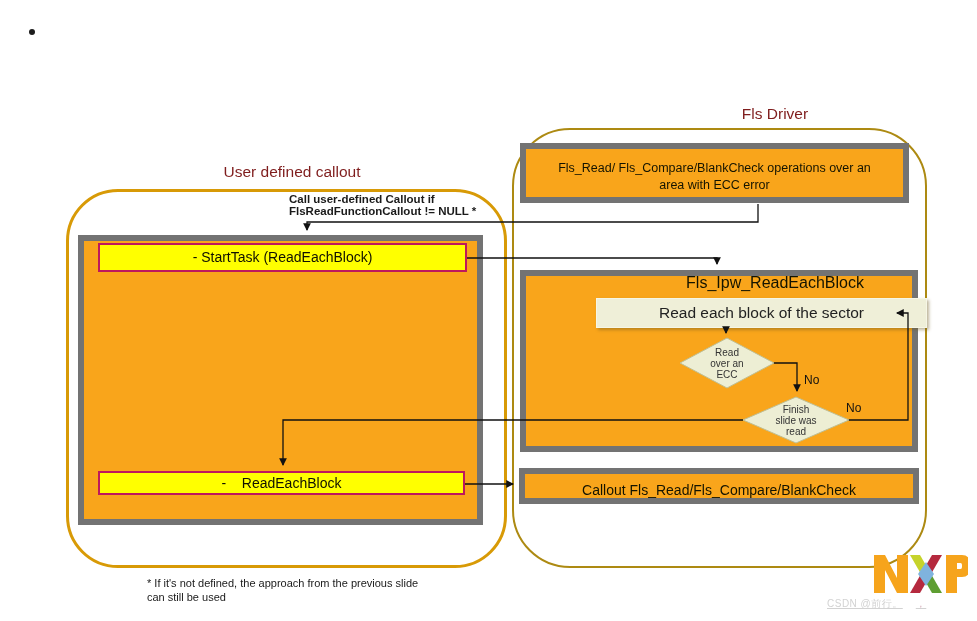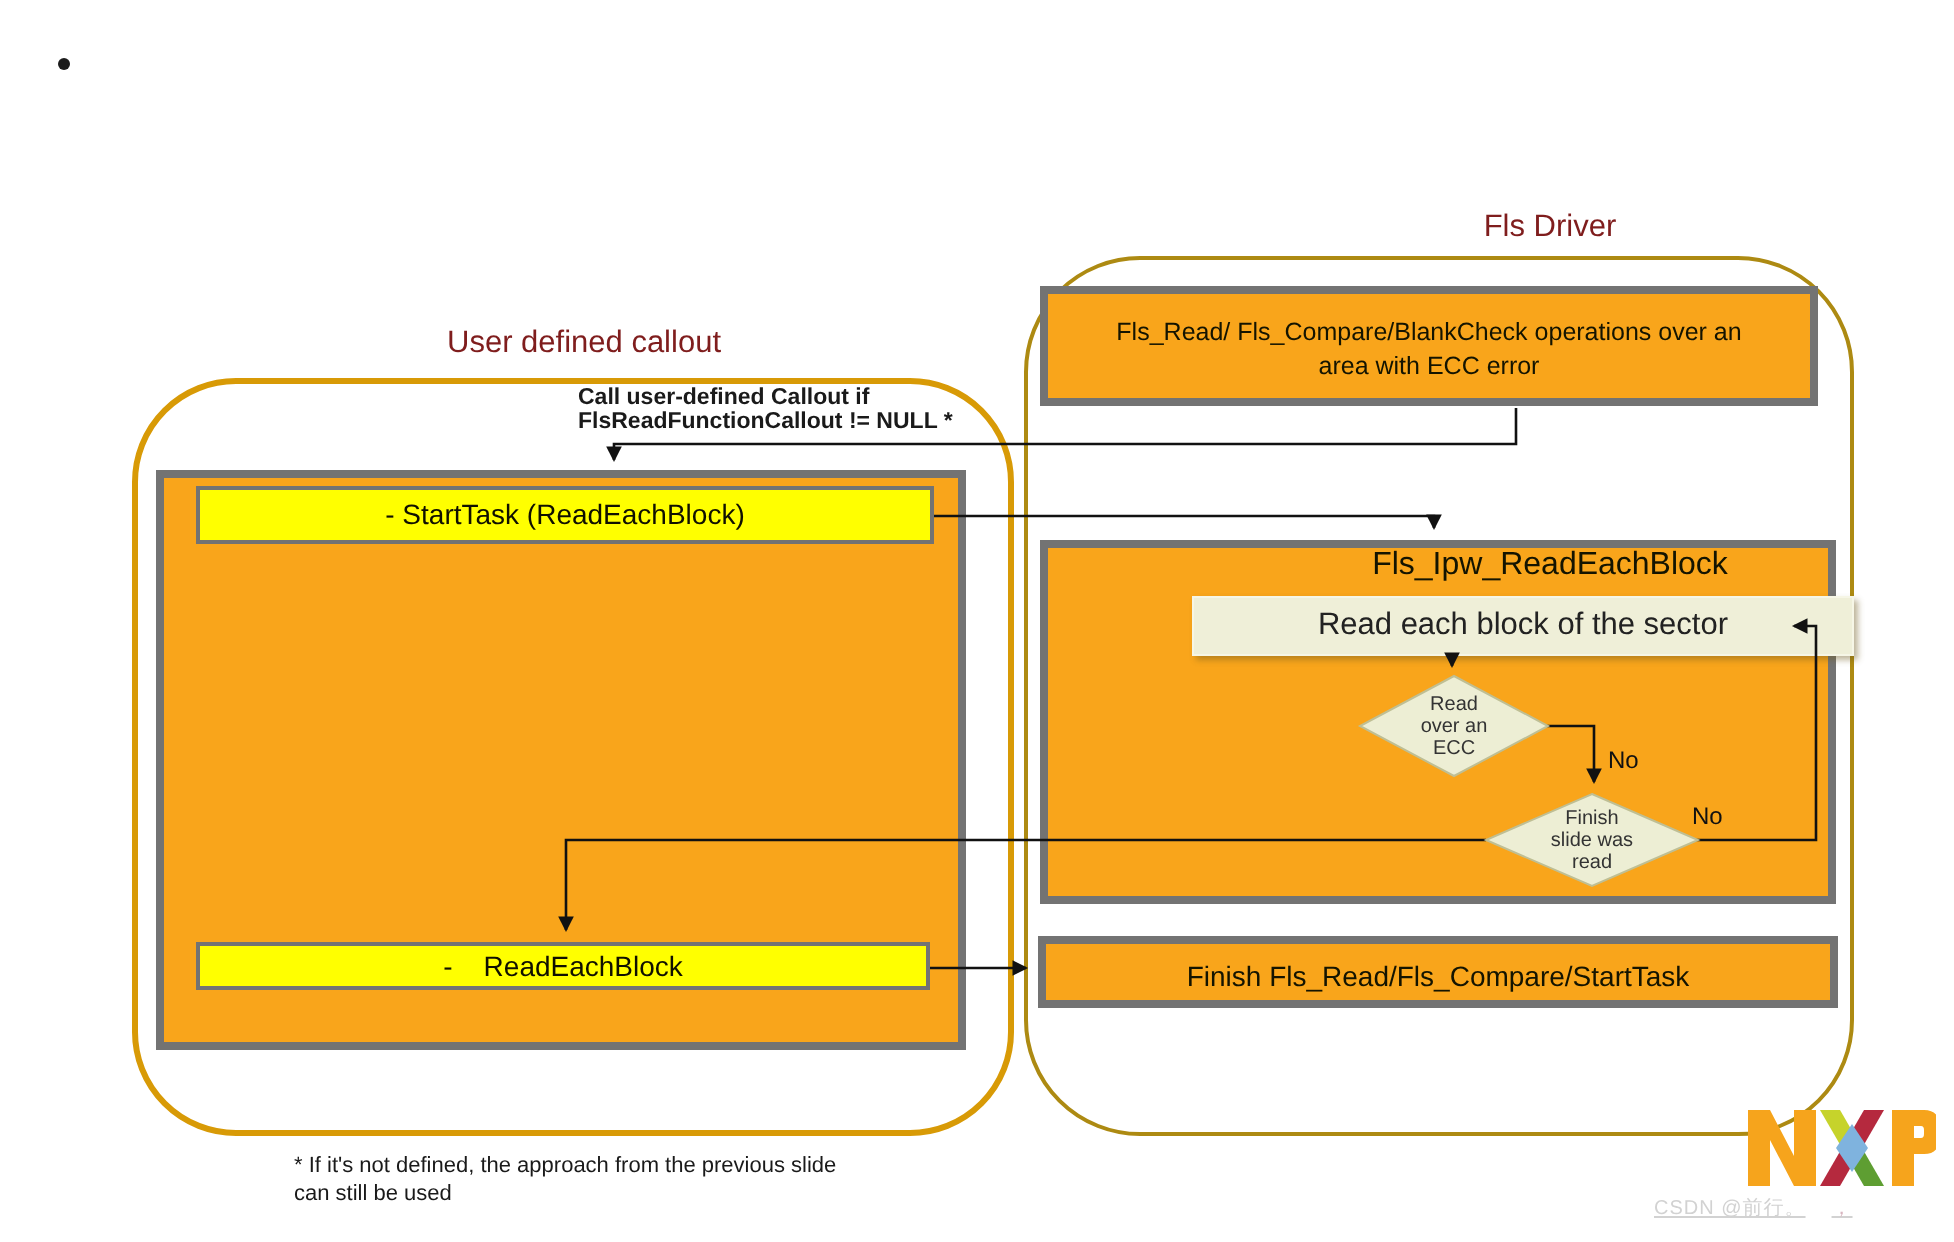--- a/index.html
+++ b/index.html
@@ -17,33 +17,33 @@
   .hdr { position:absolute; font-size:15.5px; color:#7f1d1d; text-align:center; }
   .hdr-fls-driver { left:700px; top:105px; width:150px; }
   .hdr-user-callout { left:198px; top:163px; width:188px; }
 
   
   .container { position:absolute; border-radius:52px; background:transparent; z-index:1; }
   .container-left  { left:66px;  top:189px; width:441px; height:379px; border:3px solid #D89A06; }
   .container-right { left:512px; top:128px; width:415px; height:440px; border:2px solid #AD8A12; border-radius:58px; }
 
   
-  .obox { position:absolute; background:#F9A51B; border:4px solid #737373; z-index:2;
+  .obox { position:absolute; background:#F9A51B; border:6px solid #737373; z-index:2;
           color:#141400; text-align:center; }
   .box-ecc-ops { left:520px; top:143px; width:389px; height:60px; font-size:12.5px;
                  line-height:17px; padding-top:11px; }
   .box-left-body { left:78px; top:235px; width:405px; height:290px; }
   .box-ipw { left:520px; top:270px; width:398px; height:182px; }
   .box-finish { left:519px; top:468px; width:400px; height:36px; font-size:14px; line-height:32px; }
 
   .ipw-title { position:absolute; left:650px; top:274px; width:250px; text-align:center;
                font-size:16px; color:#141400; z-index:3; }
 
   
-  .ybar { position:absolute; background:#FFFF00; border:2px solid #737373; z-index:3;
+  .ybar { position:absolute; background:#FFFF00; border:2px solid #be185d; z-index:3;
           text-align:center; font-size:14px; color:#101000; }
   .bar-start { left:98px; top:243px; width:369px; height:29px; line-height:25px; }
   .bar-terminate { left:98px; top:471px; width:367px; height:24px; line-height:20px; white-space:pre; }
 
   
   .cream-box { position:absolute; left:596px; top:298px; width:331px; height:30px;
                background:#EFEFD8; border:1px solid #F6F6E6;
                box-shadow:2px 2px 3px rgba(110,92,30,0.45); z-index:3;
                text-align:center; font-size:15.5px; line-height:28px; color:#222; }
 
@@ -86,21 +86,21 @@
 
   <div class="obox box-ecc-ops">
     <div>Fls_Read/ Fls_Compare/BlankCheck operations over an</div>
     <div>area with ECC error</div>
   </div>
 
   <div class="obox box-left-body"></div>
   <div class="obox box-ipw"></div>
   <div class="ipw-title">Fls_Ipw_ReadEachBlock</div>
 
-  <div class="obox box-finish">Finish Fls_Read/Fls_Compare/StartTask</div>
+  <div class="obox box-finish">Callout Fls_Read/Fls_Compare/BlankCheck</div>
 
   <div class="ybar bar-start">- StartTask (ReadEachBlock)</div>
   <div class="ybar bar-terminate">-    ReadEachBlock</div>
 
   <div class="cream-box">Read each block of the sector</div>
 
   <div class="callout-note">
     <div>Call user-defined Callout if</div>
     <div>FlsReadFunctionCallout != NULL *</div>
   </div>

